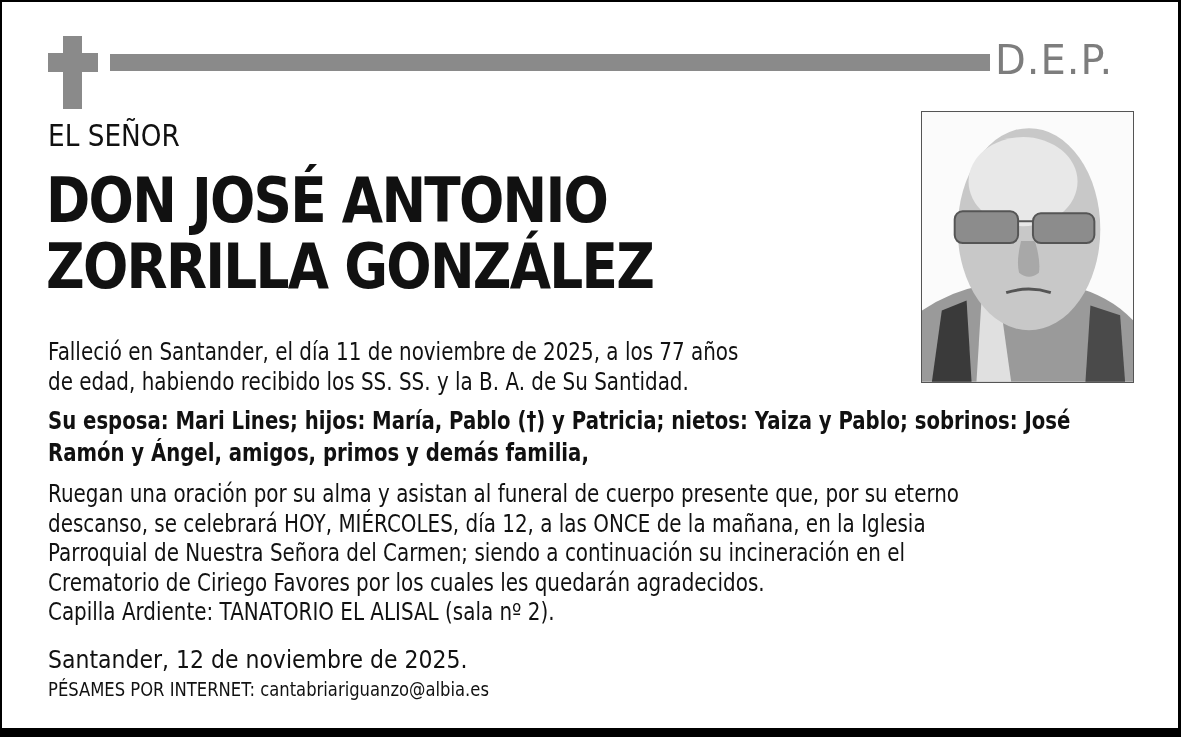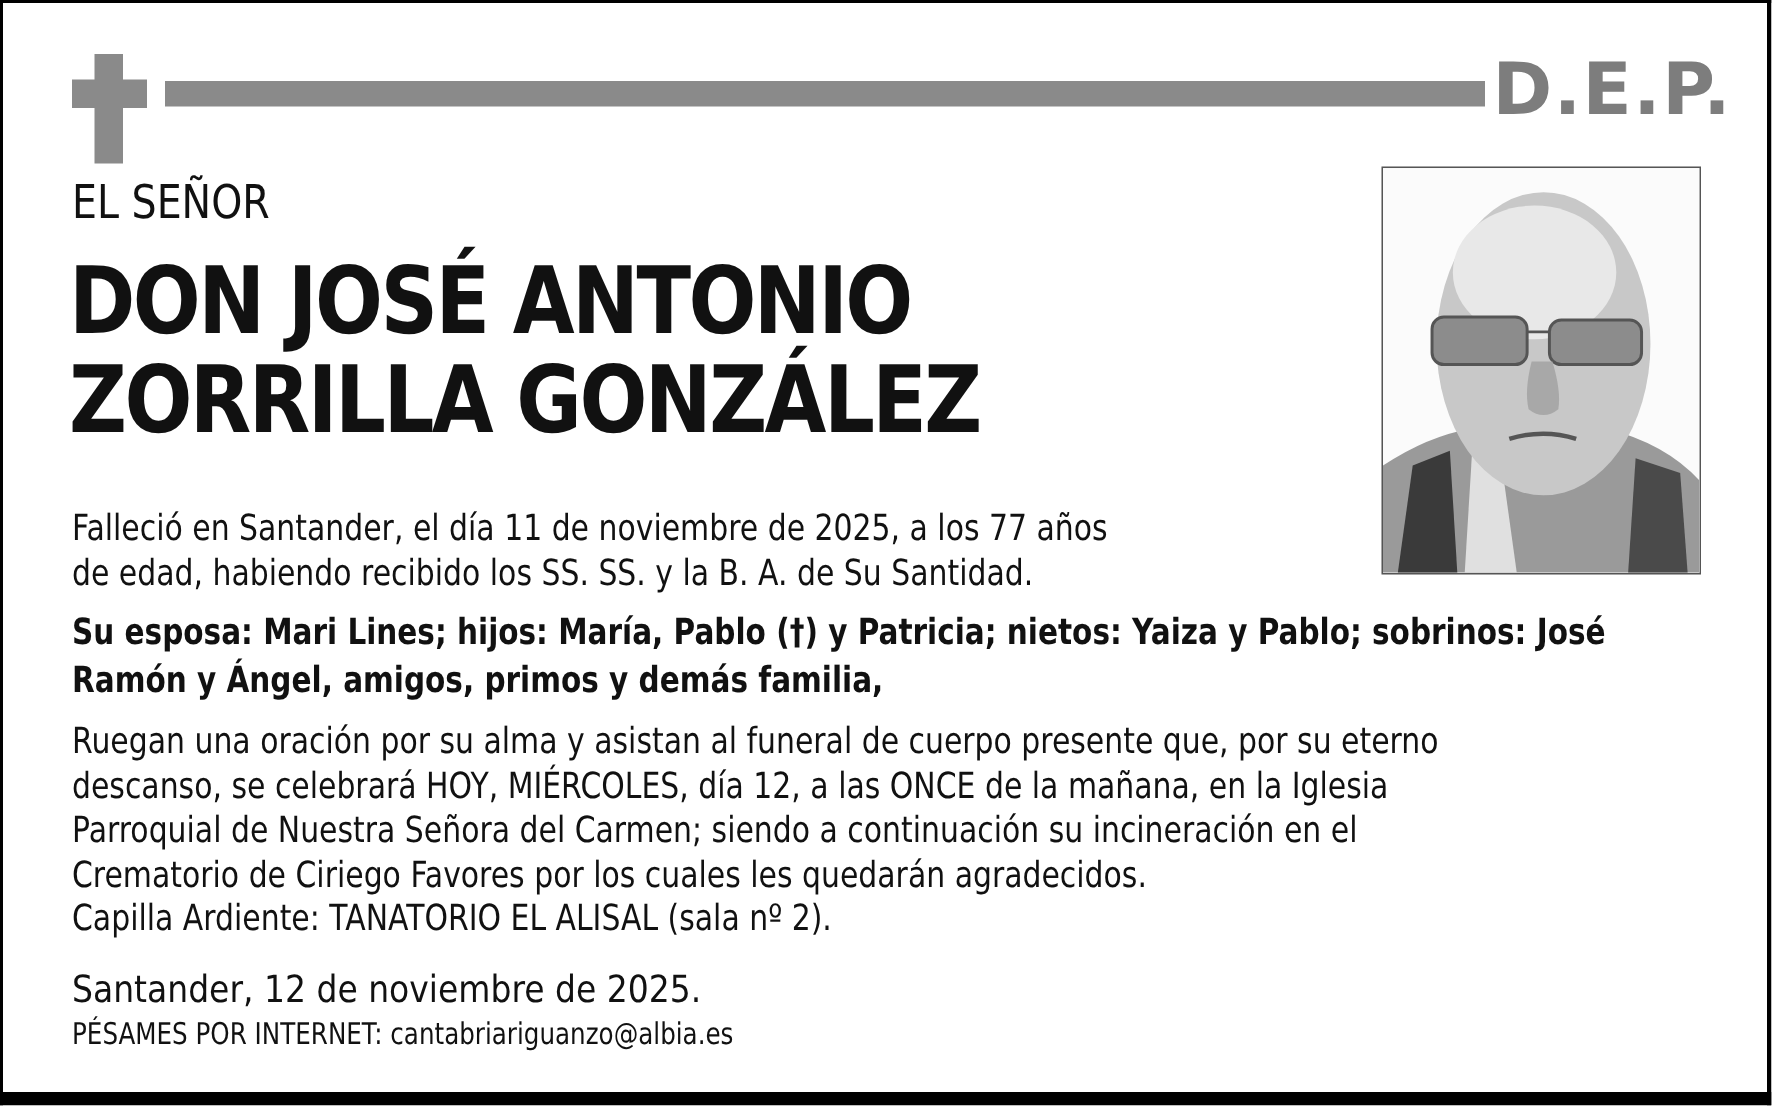--- a/index.html
+++ b/index.html
@@ -2,21 +2,21 @@
 <html><head>
   <meta charset="utf-8">
   <style>
     html, body { margin: 0; padding: 0; background: #ffffff; }
     body { width: 1181px; height: 737px; position: relative; overflow: hidden; font-family: "Liberation Sans", "DejaVu Sans", sans-serif; color: #111; }
     .frame { position: absolute; left: 0; top: 0; width: 1181px; height: 737px; box-sizing: border-box; border-left: 2px solid #000; border-top: 2px solid #000; border-right: 3px solid #000; }
     .bottom-bar { position: absolute; left: 0; top: 728px; width: 1181px; height: 9px; background: #000; }
     .cross-v { position: absolute; left: 63px; top: 36px; width: 19px; height: 73px; background: #8a8a8a; }
     .cross-h { position: absolute; left: 48px; top: 53px; width: 50px; height: 19px; background: #8a8a8a; }
     .rule { position: absolute; left: 110px; top: 54px; width: 880px; height: 17px; background: #8a8a8a; }
-    .dep { position: absolute; left: 995px; top: 36px; font-family: "DejaVu Sans", sans-serif; font-weight: bold; font-size: 48px; color: #7d7d7d; letter-spacing: 1px; line-height: 48px; }
+    .dep { position: absolute; left: 995px; top: 36px; font-family: "DejaVu Sans", sans-serif; font-weight: normal; font-size: 40px; color: #7d7d7d; letter-spacing: 1px; line-height: 48px; }
     .honorific { position: absolute; left: 48px; top: 115px; font-size: 31px; line-height: 40px; font-family: "DejaVu Sans", sans-serif; transform: scaleX(0.85); transform-origin: left; }
     .name { position: absolute; left: 46px; top: 168px; font-family: "DejaVu Sans", sans-serif; font-weight: bold; font-size: 62px; line-height: 66px; letter-spacing: -2px; transform: scaleX(0.86); transform-origin: left; white-space: nowrap; }
     .photo { position: absolute; left: 921px; top: 111px; width: 213px; height: 272px; border: 1px solid #555; box-sizing: border-box; background: #f4f4f4; overflow: hidden; }
     .photo svg { width: 100%; height: 100%; display: block; }
     .text { position: absolute; left: 48px; font-family: "DejaVu Sans", sans-serif; font-size: 24px; line-height: 29.5px; transform: scaleX(0.83); transform-origin: left; white-space: nowrap; }
     .p1 { top: 338px; }
     .family { position: absolute; left: 48px; top: 405px; font-family: "DejaVu Sans", sans-serif; font-weight: bold; font-size: 24px; line-height: 32px; transform: scaleX(0.82); transform-origin: left; white-space: nowrap; }
     .p3 { top: 480px; }
     .date { position: absolute; left: 48px; top: 645px; font-family: "DejaVu Sans", sans-serif; font-size: 25px; line-height: 30px; transform: scaleX(0.88); transform-origin: left; white-space: nowrap; }
     .condol { position: absolute; left: 48px; top: 676px; font-family: "DejaVu Sans", sans-serif; font-size: 20px; line-height: 26px; transform: scaleX(0.82); transform-origin: left; white-space: nowrap; }

